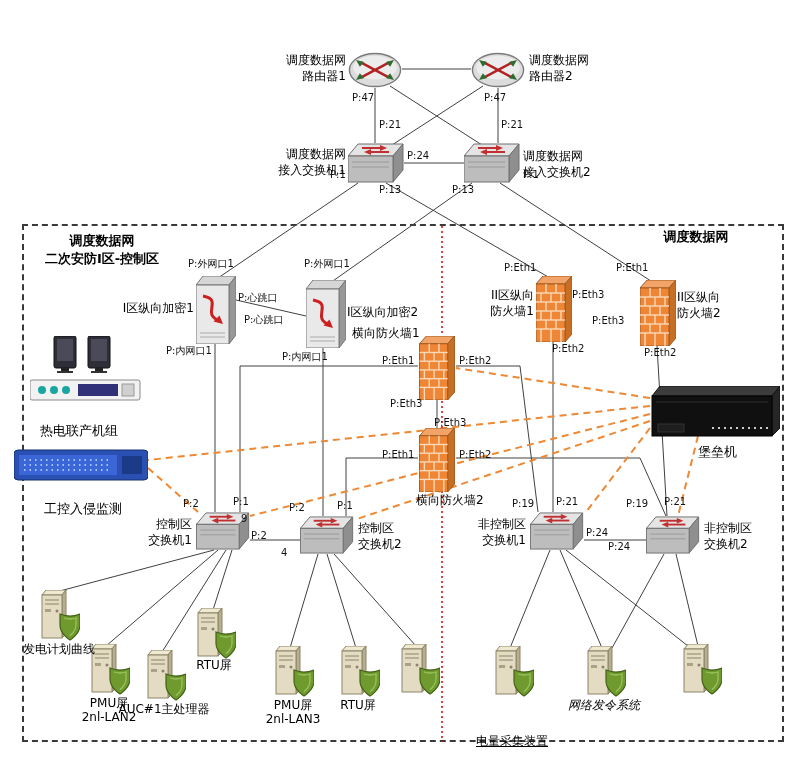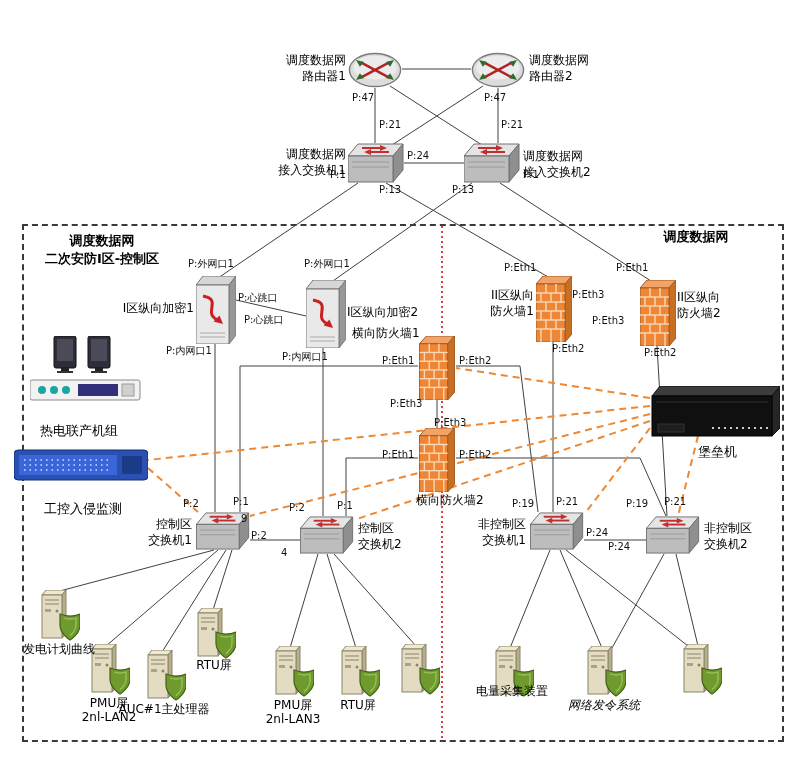--- a/index.html
+++ b/index.html
@@ -421,21 +421,21 @@
       </svg></div>
     <div class="lbl ctr" style="left: 324px; top: 698px; width: 68px;">
       <div>RTU屏</div>
     </div>
     <div class="dev" style="left: 398px; top: 644px;"><svg width="42" height="52">
         <use href="#sym-host"></use>
       </svg></div>
     <div class="dev" style="left: 492px; top: 646px;"><svg width="42" height="52">
         <use href="#sym-host"></use>
       </svg></div>
-    <div class="lbl ctr" style="left: 466px; top: 684px; width: 92px;">
+    <div class="lbl ctr" style="left: 466px; top: 734px; width: 92px; text-decoration: underline;">
       <div>电量采集装置</div>
     </div>
     <div class="dev" style="left: 584px; top: 646px;"><svg width="42" height="52">
         <use href="#sym-host"></use>
       </svg></div>
     <div class="lbl ctr" style="left: 558px; top: 698px; width: 92px; font-style: italic;">
       <div>网络发令系统</div>
     </div>
     <div class="dev" style="left: 680px; top: 644px;"><svg width="42" height="52">
         <use href="#sym-host"></use>

